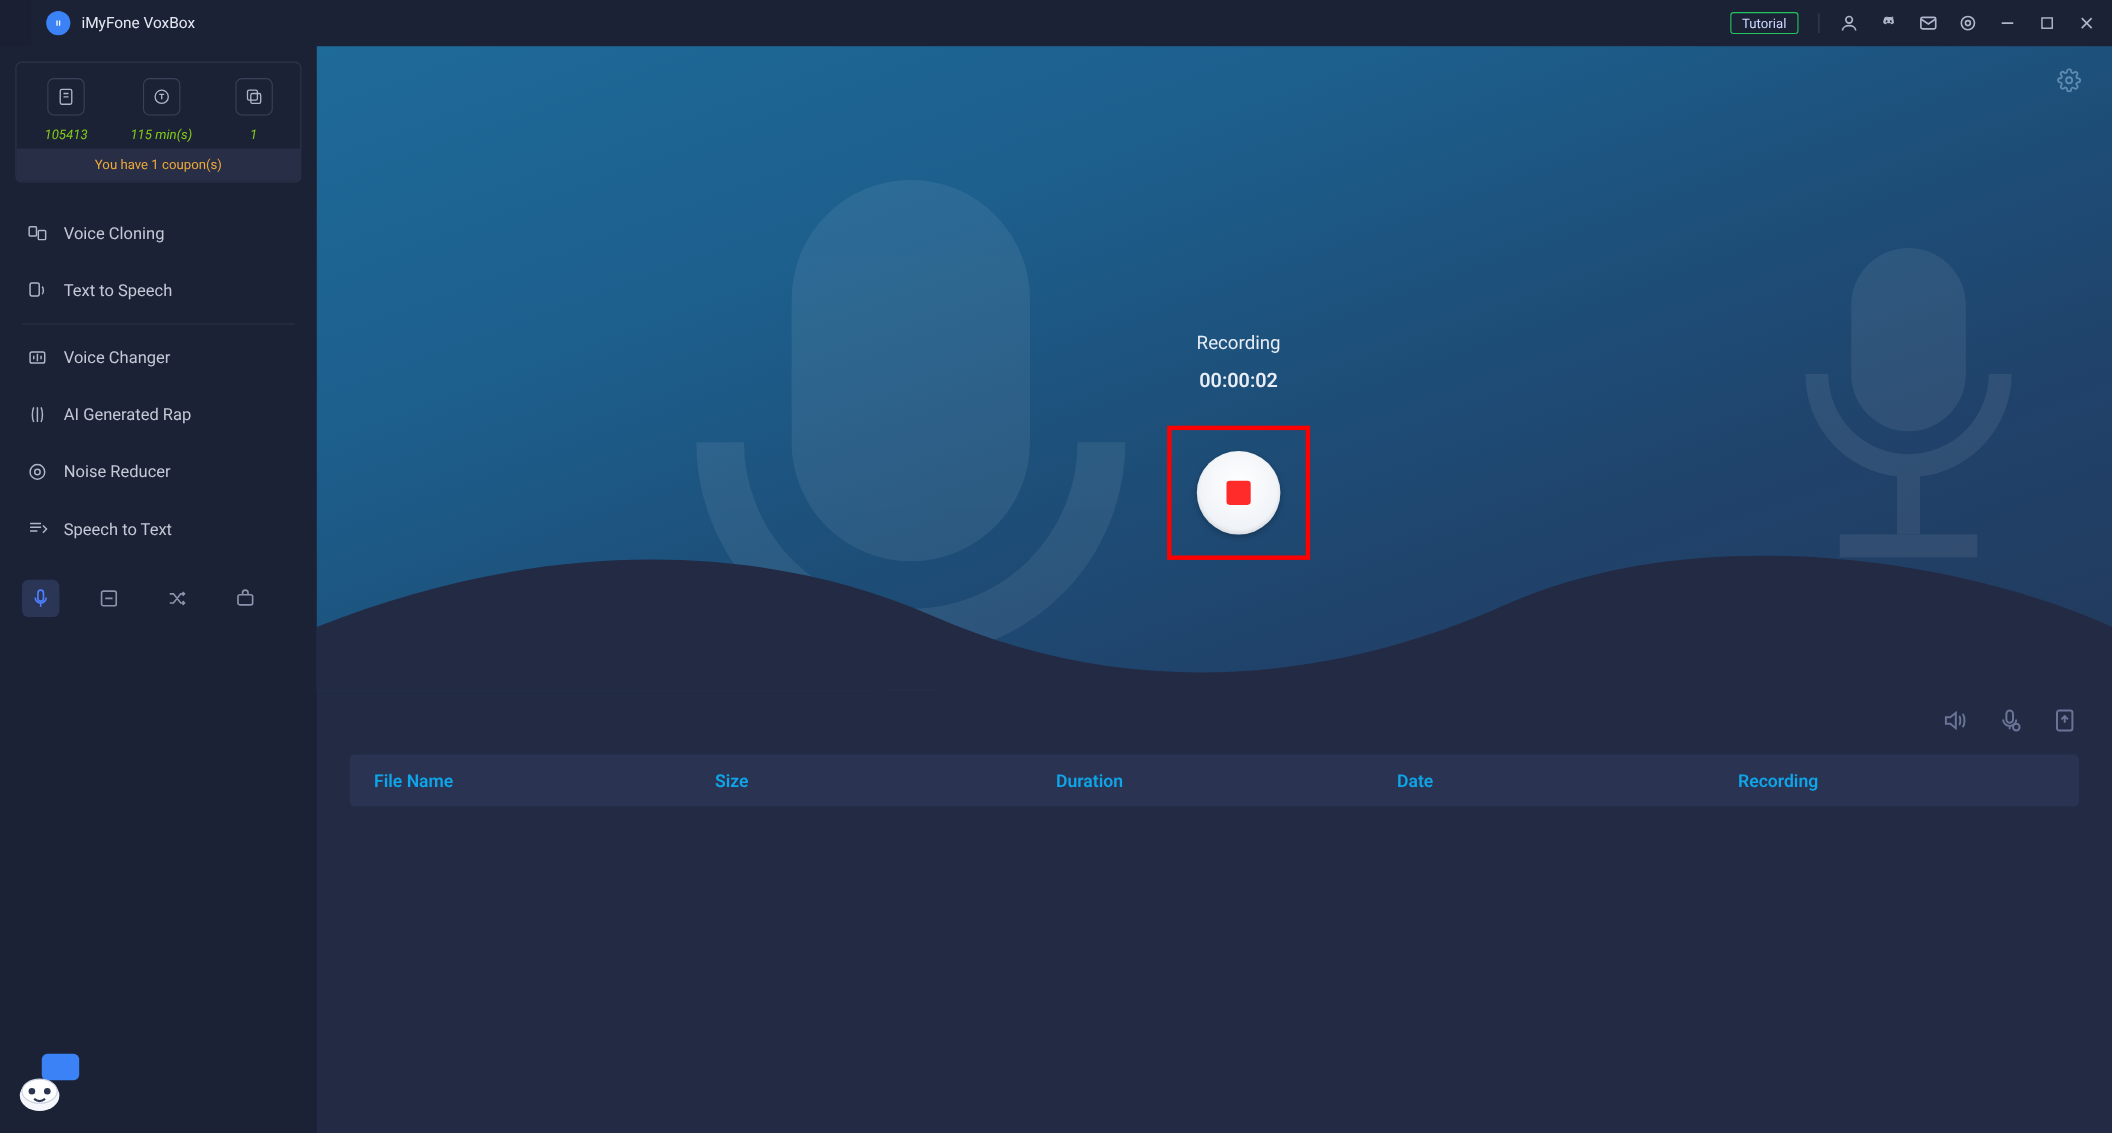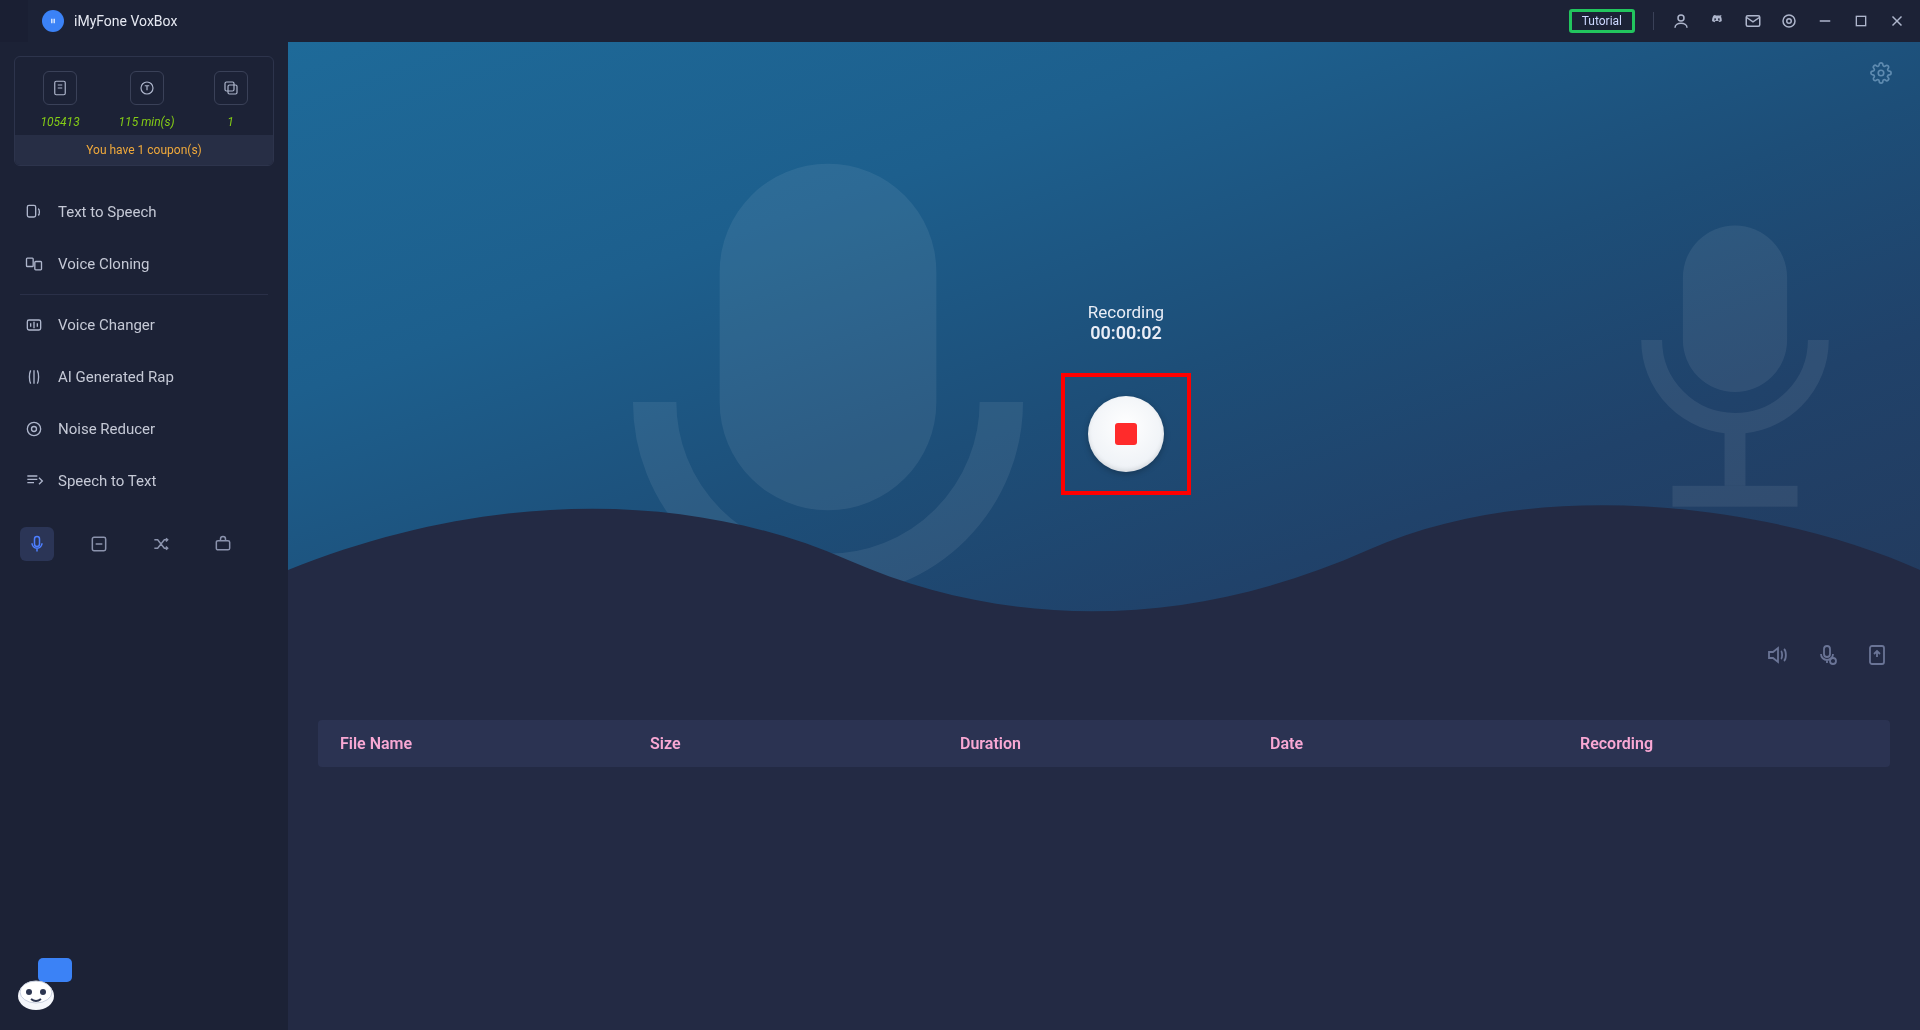--- a/index.html
+++ b/index.html
@@ -3,21 +3,21 @@
 <meta charset="utf-8">
 <style>
 * { margin: 0; padding: 0; box-sizing: border-box; font-family: -apple-system, BlinkMacSystemFont, "Segoe UI", Roboto, sans-serif; }
 body { width: 1920px; height: 1030px; background: #1a1f33; color: #c5c9d6; overflow: hidden; }
 
 .titlebar { height: 42px; background: #1c2236; display: flex; align-items: center; padding: 0 14px; justify-content: space-between; margin-left: 28px; }
 .titlebar-left { display: flex; align-items: center; gap: 10px; }
 .app-logo { width: 22px; height: 22px; border-radius: 50%; background: #3b82f6; display:flex; align-items:center; justify-content:center; }
 .app-title { color: #e6e9f2; font-size: 14px; }
 .titlebar-right { display: flex; align-items: center; gap: 18px; }
-.tutorial-btn { border: 3px solid #22c55e; color: #cdd8ff; font-size: 12px; padding: 2px 10px; border-radius: 3px; background: transparent; cursor: pointer; }
+.tutorial-btn { border: 1px solid #22c55e; color: #cdd8ff; font-size: 12px; padding: 2px 10px; border-radius: 3px; background: transparent; cursor: pointer; }
 .titlebar-icon { width: 18px; height: 18px; color: #aeb6cc; cursor: pointer; display:flex; align-items:center; justify-content:center;}
 .titlebar-divider { width:1px; height:18px; background:#3a4158;}
 
 .content-row { display: flex; height: calc(100% - 42px); }
 
 .sidebar { width: 288px; background: #1c2236; padding: 14px 14px; display:flex; flex-direction:column; }
 .stat-box { border: 1px solid #2d344c; border-radius: 6px; overflow:hidden;}
 .stat-row { display:flex; justify-content: space-around; padding: 14px 6px 6px 6px; }
 .stat-cell { display:flex; flex-direction:column; align-items:center; gap:10px; }
 .stat-icon { width:34px; height:34px; border:1px solid #3a4158; border-radius:6px; display:flex; align-items:center; justify-content:center; color:#aeb6cc;}
@@ -42,30 +42,30 @@
 
 .wave-bg { position:absolute; left:0; right:0; bottom:-2px; height:180px; }
 .wave-bg svg { width:100%; height:100%; display:block;}
 
 .mic-ghost { position:absolute; opacity:0.07; }
 .mic-ghost.big { left:280px; top:100px; width:520px; }
 .mic-ghost.small { right:60px; bottom:80px; width:250px; }
 
 .rec-block { position:absolute; left:16px; right:0; top:260px; display:flex; flex-direction:column; align-items:center; color:#e9edf6;padding-left:28px;}
 .rec-label { font-size:17px; }
-.rec-time { font-size:18px; font-weight:600; margin-top:0; }
+.rec-time { font-size:18px; font-weight:600; margin-top:14px; }
 .rec-btn-frame { margin-top:30px; width:130px; height:122px; border:4px solid #ff0000; display:flex; align-items:center; justify-content:center;}
 .rec-btn { width:76px; height:76px; border-radius:50%; background:radial-gradient(circle at 50% 40%, #ffffff, #e8edf3); box-shadow:0 2px 6px rgba(0,0,0,.25), inset 0 -2px 4px rgba(0,0,0,.1); display:flex; align-items:center; justify-content:center; cursor:pointer;}
 .rec-stop { width:22px; height:22px; background:#ff2b2b; border-radius:3px;}
 
 .list-area { flex:1; background:#232a44; position:relative; padding: 0 30px 30px 30px;}
 .list-tools { position:absolute; top:14px; right:30px; display:flex; gap:24px;}
 .list-tool { width:26px; height:26px; color:#6a7496; cursor:pointer; display:flex; align-items:center; justify-content:center;}
 
-.table-head { margin-top:92px; background:#2b3352; border-radius:4px; display:flex; padding:14px 22px; color:#f9a8d4; font-size:16px; font-weight:600;}
+.table-head { margin-top:58px; background:#2b3352; border-radius:4px; display:flex; padding:14px 22px; color:#0ea5e9; font-size:16px; font-weight:600;}
 .col-filename{ flex: 0 0 310px;}
 .col-size    { flex: 0 0 310px;}
 .col-duration{ flex: 0 0 310px;}
 .col-date    { flex: 0 0 310px;}
 .col-op      { flex: 1;}
 
 svg { display:block; }
 </style>
 </head>
 <body>
@@ -158,34 +158,34 @@
           <span class="stat-val">1</span>
         </div>
       </div>
       <div class="coupon-bar">You have 1 coupon(s)</div>
     </div>
 
     <div class="nav-list">
       <div class="nav-item">
         <span class="nav-icon">
             <svg viewBox="0 0 24 24" width="20" height="20" fill="none" stroke="currentColor" stroke-width="1.6">
+              <rect x="3" y="5" width="8" height="10" rx="1"></rect>
+              <rect x="13" y="9" width="8" height="10" rx="1"></rect>
+            </svg>
+          </span>
+        <span>Voice Cloning</span>
+      </div>
+      <div class="nav-item">
+        <span class="nav-icon">
+            <svg viewBox="0 0 24 24" width="20" height="20" fill="none" stroke="currentColor" stroke-width="1.6">
               <rect x="4" y="4" width="10" height="14" rx="2"></rect>
               <path d="M17 8c2 1 2 7 0 8"></path>
             </svg>
           </span>
         <span>Text to Speech</span>
-      </div>
-      <div class="nav-item">
-        <span class="nav-icon">
-            <svg viewBox="0 0 24 24" width="20" height="20" fill="none" stroke="currentColor" stroke-width="1.6">
-              <rect x="3" y="5" width="8" height="10" rx="1"></rect>
-              <rect x="13" y="9" width="8" height="10" rx="1"></rect>
-            </svg>
-          </span>
-        <span>Voice Cloning</span>
       </div>
       <div class="nav-sep"></div>
       <div class="nav-item">
         <span class="nav-icon">
             <svg viewBox="0 0 24 24" width="20" height="20" fill="none" stroke="currentColor" stroke-width="1.6">
               <rect x="4" y="6" width="16" height="12" rx="2"></rect>
               <path d="M8 10v4M12 8v8M16 10v4"></path>
             </svg>
           </span>
         <span>Voice Changer</span>

